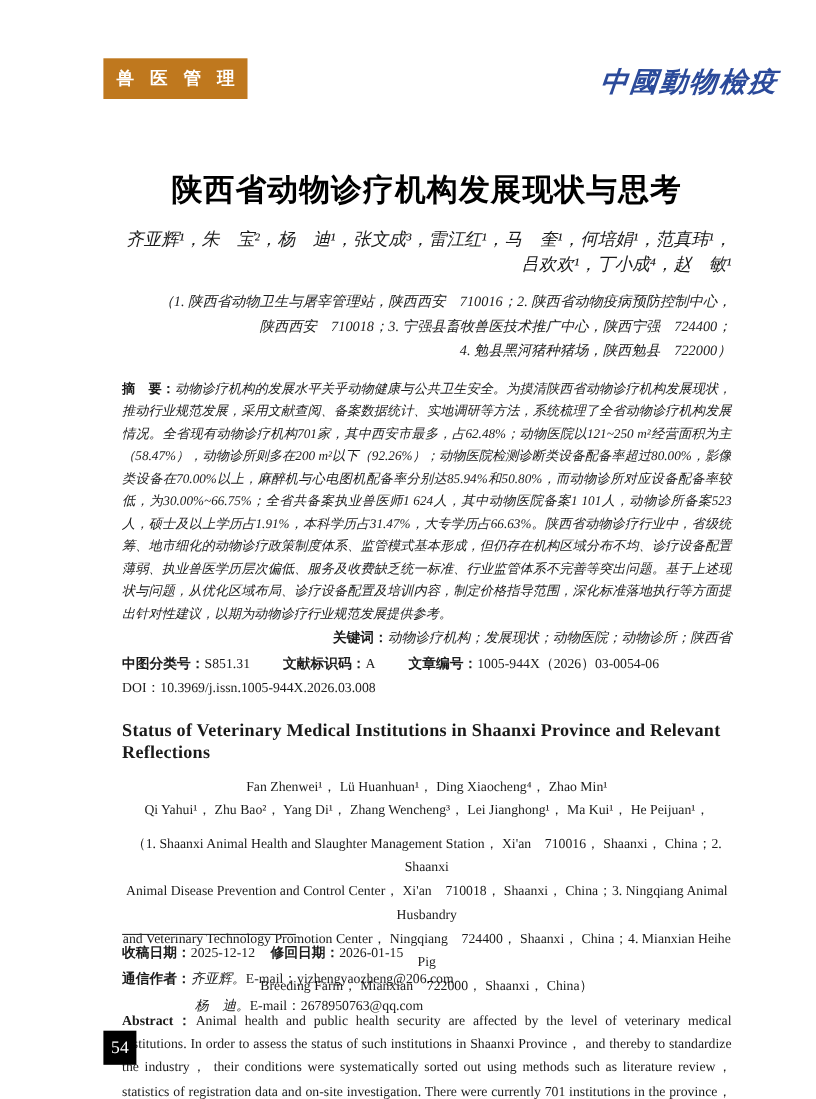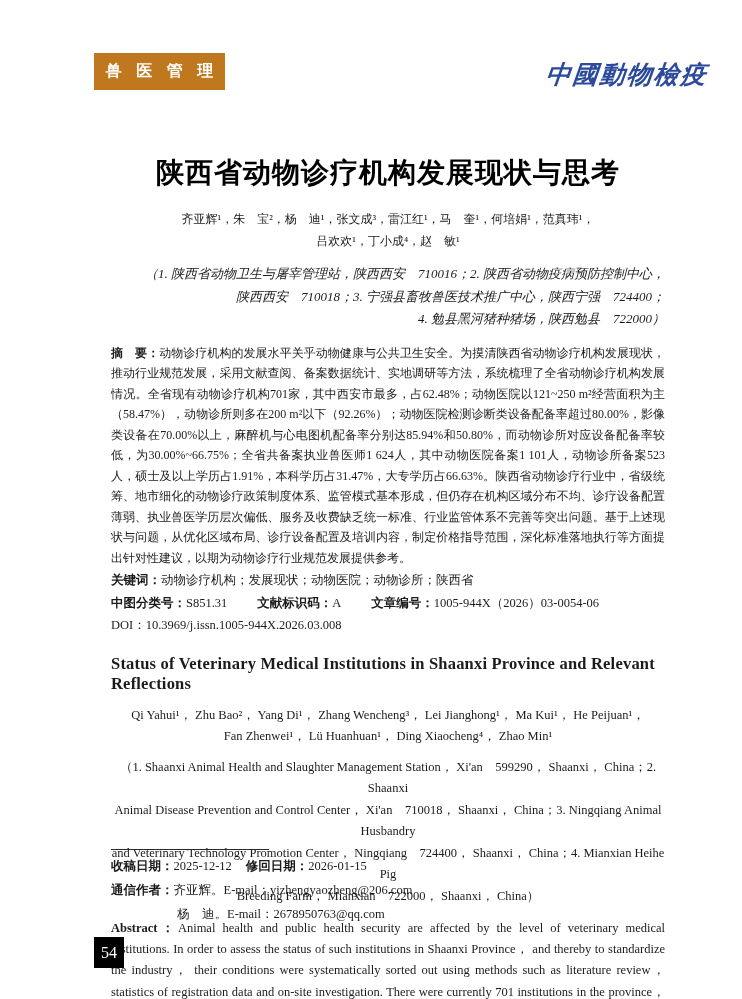--- a/index.html
+++ b/index.html
@@ -16,26 +16,26 @@
   .logo {
     position:absolute; top:58px; right:50px; color:#2b4a9a;
     font-family:"DejaVu Serif", serif; font-style:italic; font-weight:700;
     font-size:25px; letter-spacing:2px; transform:skewX(-6deg); white-space:nowrap;
   }
   .content { position:absolute; left:95px; top:150px; width:554px; }
   .cn-title {
     margin:4px 0 16px; text-align:center; font-family:"Liberation Sans", sans-serif;
     font-weight:700; font-size:28px; letter-spacing:1px; color:#000000;
   }
-  .cn-authors { text-align:center; font-size:12px; line-height:22px; margin-bottom:11px; }
+  .cn-authors { text-align:right; font-size:16px; line-height:22px; margin-bottom:11px;font-style:italic; }
   .cn-affil { text-align:right; font-size:13px; line-height:22.5px; font-style:italic; margin-bottom:12px; }
   .para { margin:0; text-align:justify; font-size:12px; line-height:20.5px; }
-  .kai { }
+  .kai { font-style:italic; }
   .lbl { font-family:"Liberation Sans", sans-serif; font-weight:700; font-style:normal; }
-  .kw-line { margin:1px 0 0; font-size:12.5px; line-height:22.5px; }
+  .kw-line { margin:1px 0 0; font-size:12.5px; line-height:22.5px;text-align:right; }
   .meta-line { margin:0; font-size:12.5px; line-height:22.5px; }
   .meta-line .val { margin-right:30px; }
   .doi-line { margin:0; font-size:12.5px; line-height:22.5px; }
   .en-title { margin:17px 0 11px; text-align:left; font-size:16.5px; font-weight:700; letter-spacing:0.2px; }
   .en-authors { text-align:center; font-size:12.5px; line-height:21.5px; margin-bottom:9px; }
   .en-affil { text-align:center; font-size:12.5px; line-height:21.5px; margin-bottom:11px; }
   .en-abstract { margin:0; text-align:justify; font-size:12.5px; line-height:21.2px; }
   .footnote { position:absolute; left:95px; top:849px; width:554px; font-size:12.5px; line-height:24px; }
   .fn-rule { width:158px; border:0; border-top:1.3px solid #2a2a2a; margin:0 0 4px 0; }
   .fn-label { font-family:"Liberation Sans", sans-serif; font-weight:700; }
@@ -75,26 +75,26 @@
 
     <p class="kw-line"><span class="lbl">关键词：</span><span class="kai">动物诊疗机构；发展现状；动物医院；动物诊所；陕西省</span></p>
 
     <p class="meta-line"><span class="lbl">中图分类号：</span><span class="val">S851.31</span><span class="lbl">文献标识码：</span><span class="val">A</span><span class="lbl">文章编号：</span><span>1005-944X（2026）03-0054-06</span></p>
 
     <p class="doi-line"><span>DOI：</span><span>10.3969/j.issn.1005-944X.2026.03.008</span></p>
 
     <h2 class="en-title">Status of Veterinary Medical Institutions in Shaanxi Province and Relevant Reflections</h2>
 
     <div class="en-authors">
+      <div>Fan Zhenwei¹， Lü Huanhuan¹， Ding Xiaocheng⁴， Zhao Min¹</div>
       <div>Qi Yahui¹， Zhu Bao²， Yang Di¹， Zhang Wencheng³， Lei Jianghong¹， Ma Kui¹， He Peijuan¹，</div>
-      <div>Fan Zhenwei¹， Lü Huanhuan¹， Ding Xiaocheng⁴， Zhao Min¹</div>
     </div>
 
     <div class="en-affil">
-      <div>（1. Shaanxi Animal Health and Slaughter Management Station， Xi'an　599290， Shaanxi， China；2. Shaanxi</div>
+      <div>（1. Shaanxi Animal Health and Slaughter Management Station， Xi'an　710016， Shaanxi， China；2. Shaanxi</div>
       <div>Animal Disease Prevention and Control Center， Xi'an　710018， Shaanxi， China；3. Ningqiang Animal Husbandry</div>
       <div>and Veterinary Technology Promotion Center， Ningqiang　724400， Shaanxi， China；4. Mianxian Heihe Pig</div>
       <div>Breeding Farm， Mianxian　722000， Shaanxi， China）</div>
     </div>
 
     <p class="en-abstract"><span class="lbl" style="font-family:'Liberation Serif',serif;">Abstract：</span><span>Animal health and public health security are affected by the level of veterinary medical institutions. In order to assess the status of such institutions in Shaanxi Province， and thereby to standardize the industry， their conditions were systematically sorted out using methods such as literature review， statistics of registration data and on-site investigation. There were currently 701 institutions in the province， most of them were located in Xi'an， accounting for 62.48%；the business area was 121–250 m² for most animal hospitals（58.47%）， and below 200 m² for most animal clinics（92.26%）；for animal hospitals， the equipment availability rate exceeded 80.00% for</span></p>
 
   </div>
 
   <div class="footnote">

